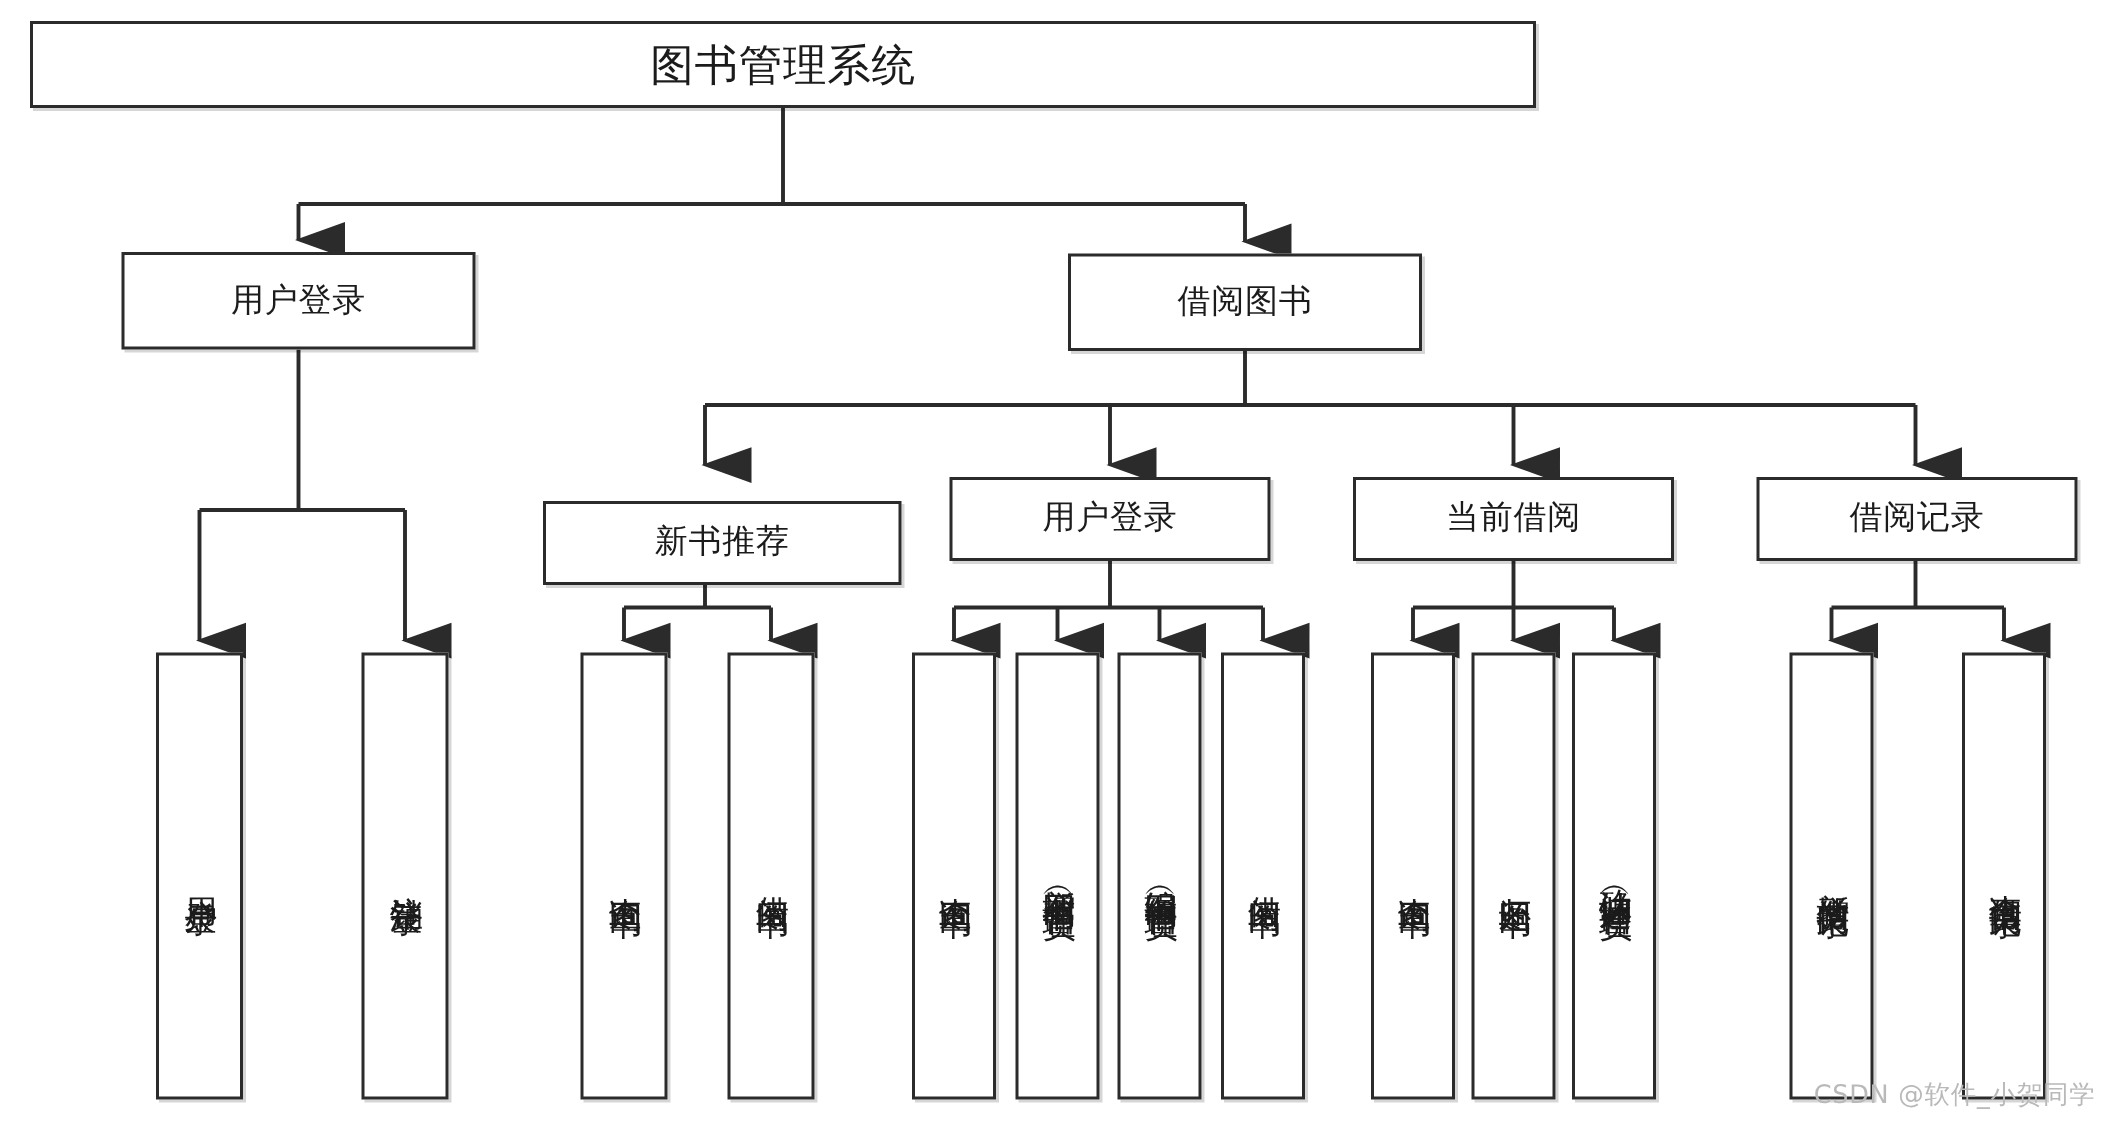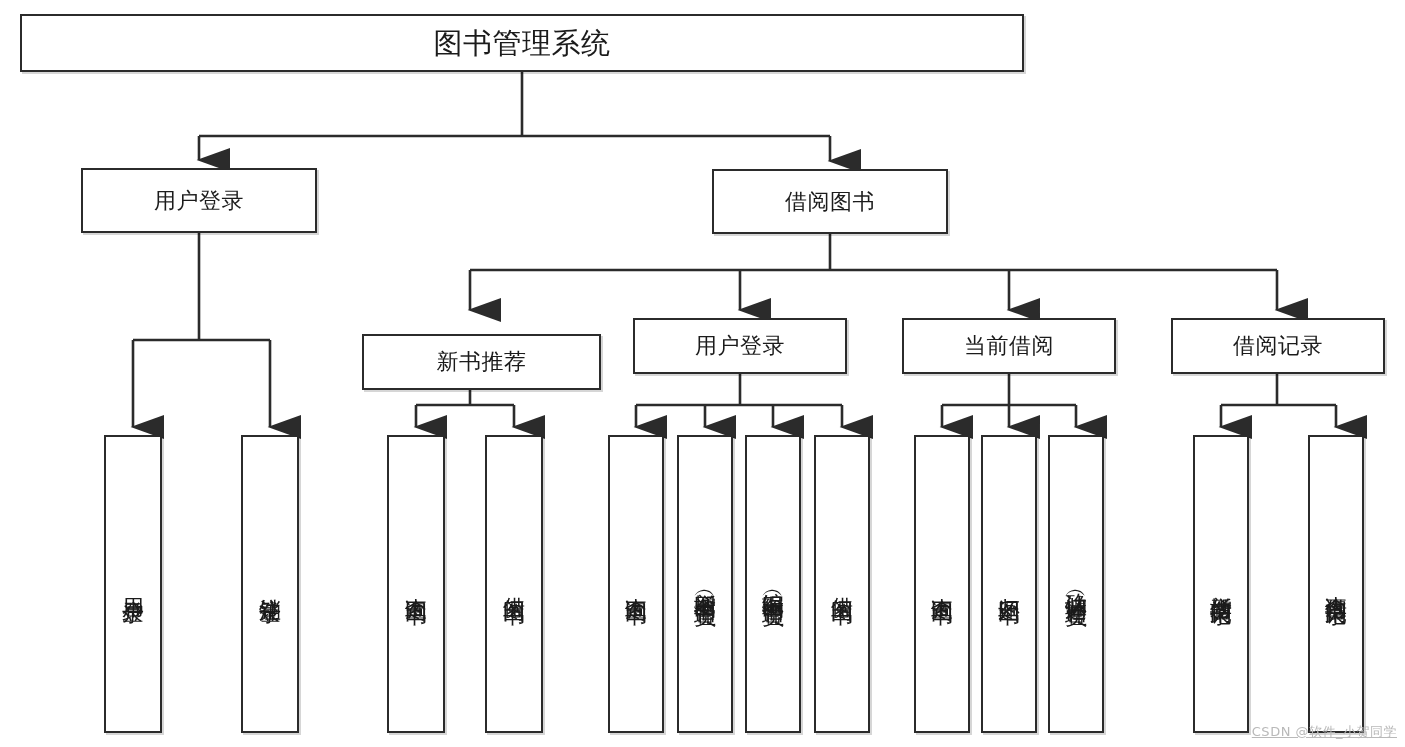--- a/index.html
+++ b/index.html
@@ -57,26 +57,25 @@
     font-size: 22px;
     line-height: 1.18;
     letter-spacing: 2px;
     white-space: nowrap;
     max-height: 278px;
   }
   .watermark {
     position: absolute;
     right: 8px;
     bottom: 6px;
-    font-size: 13px;
+    font-size: 17px;
     color: #b9b9b9;
     letter-spacing: 0.5px;
     z-index: 3;
     white-space: nowrap;
-    text-decoration: underline;
   }
 </style>
 </head>
 <body>
 
 <div id="canvas">
 
   <svg id="edges" viewBox="0 0 1405 747" xmlns="http://www.w3.org/2000/svg">
     <defs>
       <marker id="arrow" viewBox="0 0 12 14" refX="6" refY="13" markerWidth="11" markerHeight="13" orient="auto-start-reverse">

